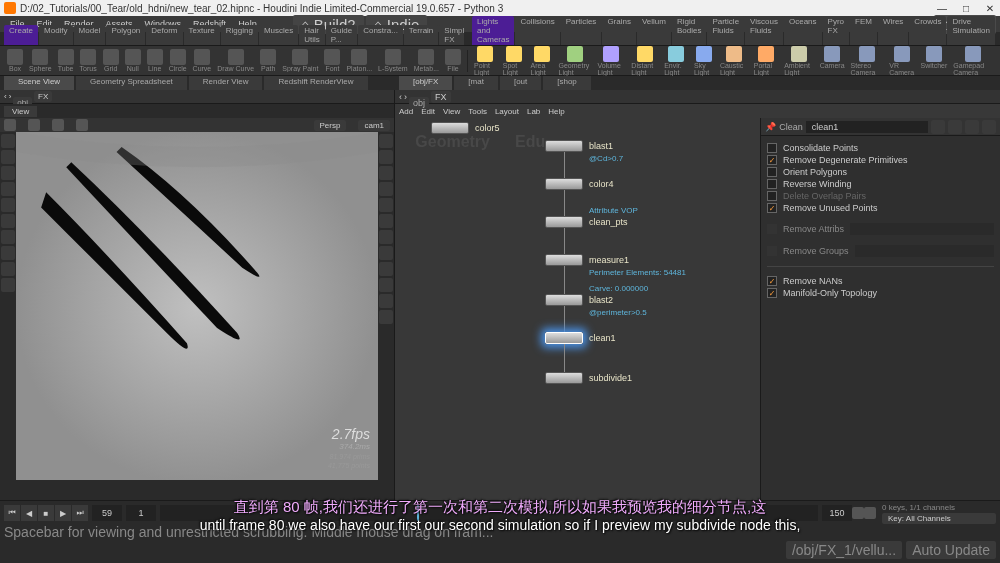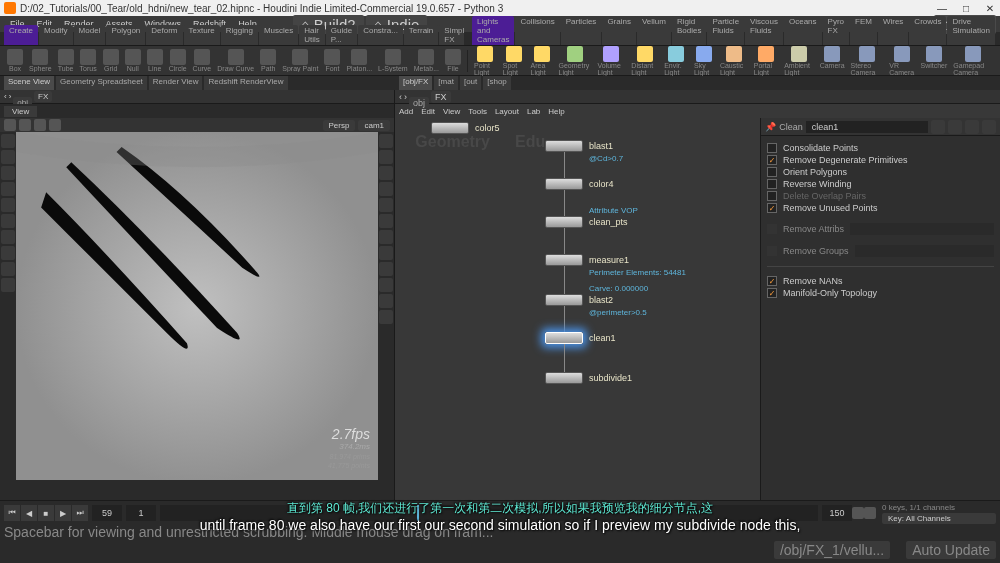--- a/index.html
+++ b/index.html
@@ -26,34 +26,34 @@
 .shelf-tools { height: 30px; background: #333; display: flex; align-items: center; padding: 0 4px; border-bottom: 1px solid #1a1a1a; }
 .shelf-tool { display: flex; flex-direction: column; align-items: center; padding: 0 3px; cursor: pointer; }
 .shelf-tool .icon { width: 16px; height: 16px; background: #555; border-radius: 2px; }
 .shelf-tool .label { font-size: 7px; color: #888; }
 .shelf-sep { width: 1px; height: 22px; background: #222; margin: 0 3px; }
 
 
 .pane-row { height: 14px; background: #2a2a2a; display: flex; }
 .pane-tabs-left { width: 395px; display: flex; padding-left: 4px; }
 .pane-tabs-right { flex: 1; display: flex; padding-left: 4px; }
-.pane-tab { background: #3a3a3a; padding: 1px 4px; margin-right: 2px; font-size: 8px; cursor: pointer; color: #aaa; }
+.pane-tab { background: #3a3a3a; padding: 1px 14px; margin-right: 2px; font-size: 8px; cursor: pointer; color: #aaa; }
 .pane-tab.active { background: #4a4a4a; color: #ccc; }
 
 
 .main-area { height: 410px; display: flex; }
 
 
 .viewport-pane { width: 395px; display: flex; flex-direction: column; background: #2a2a2a; border-right: 1px solid #1a1a1a; }
 .path-bar { height: 14px; background: #333; display: flex; align-items: center; padding: 0 4px; font-size: 8px; gap: 2px; border-bottom: 1px solid #1a1a1a; }
 .path-seg { padding: 1px 4px; background: #3a3a3a; border-radius: 2px; }
 .path-seg.ctx { color: #aaa; margin-top: 12px; }
 .view-tab-row { height: 14px; background: #2a2a2a; display: flex; align-items: center; padding: 0 4px; }
 .view-tab { padding: 1px 8px; background: #3a3a3a; font-size: 8px; }
-.view-toolbar { height: 14px; background: #333; display: flex; align-items: center; justify-content: flex-end; padding: 0 4px; gap: 3px; }
+.view-toolbar { height: 14px; background: #333; display: flex; align-items: center; justify-content: flex-end; padding: 0 4px; gap: 12px; }
 .tb-sel { background: #3a3a3a; padding: 1px 6px; font-size: 8px; border-radius: 2px; }
 
 .viewport-body { flex: 1; display: flex; position: relative; }
 .vp-left-tools { width: 16px; background: #2a2a2a; display: flex; flex-direction: column; gap: 2px; padding: 2px 1px; }
 .vp-tool { width: 14px; height: 14px; background: #3a3a3a; border-radius: 2px; cursor: pointer; }
 .vp-right-tools { width: 16px; background: #2a2a2a; display: flex; flex-direction: column; gap: 2px; padding: 2px 1px; }
 
 .viewport-canvas { flex: 1; background: #808080; position: relative; overflow: hidden; }
 .cloth-img { position: absolute; inset: 0; }
 .fps-overlay { position: absolute; bottom: 10px; right: 8px; text-align: right; color: #ddd; font-style: italic; }
@@ -94,26 +94,26 @@
 
 .bottom-bar { height: 40px; background: #2a2a2a; border-top: 1px solid #1a1a1a; display: flex; flex-direction: column; }
 .timeline-row { height: 24px; display: flex; align-items: center; padding: 0 4px; }
 .play-controls { display: flex; gap: 1px; }
 .play-btn { width: 16px; height: 16px; background: #3a3a3a; display: flex; align-items: center; justify-content: center; cursor: pointer; font-size: 8px; }
 .frame-field { width: 30px; height: 16px; background: #222; margin: 0 4px; text-align: center; line-height: 16px; font-size: 9px; }
 .timeline-track { flex: 1; height: 16px; background: #222; position: relative; margin: 0 4px; }
 .timeline-playhead { position: absolute; top: 0; bottom: 0; width: 2px; background: #5eb5db; }
 .frame-range { width: 30px; height: 16px; background: #222; text-align: center; line-height: 16px; font-size: 9px; }
 .status-row { height: 14px; display: flex; align-items: center; padding: 0 4px; font-size: 14px; color: #888; }
-.status-row .right-status { margin-left: auto; display: flex; gap: 16px; margin-top: 36px; }
+.status-row .right-status { margin-left: auto; display: flex; gap: 4px; margin-top: 36px; }
 .stat-btn { background: #3a3a3a; padding: 1px 6px; border-radius: 2px; }
 
 
 .subtitle { position: absolute; bottom: 30px; left: 0; right: 0; text-align: center; pointer-events: none; }
-.subtitle .cn { color: #5eead4; font-size: 12px; text-shadow: 1px 1px 2px #000, -1px -1px 2px #000; }
+.subtitle .cn { color: #f0abfc; font-size: 15px; text-shadow: 1px 1px 2px #000, -1px -1px 2px #000; }
 .subtitle .en { color: #fff; font-size: 14px; text-shadow: 1px 1px 2px #000, -1px -1px 2px #000; }
 
 .icon-sq { width: 12px; height: 12px; background: #555; display: inline-block; border-radius: 2px; }
 </style>
 </head>
 <body>
 
 <div class="titlebar">
   <span style="width:12px;height:12px;background:#ff7700;margin-right:4px;border-radius:2px;"></span>
   <span class="title">D:/02_Tutorials/00_Tear/old_hdni/new_tear_02.hipnc - Houdini Indie Limited-Commercial 19.0.657 - Python 3</span>

